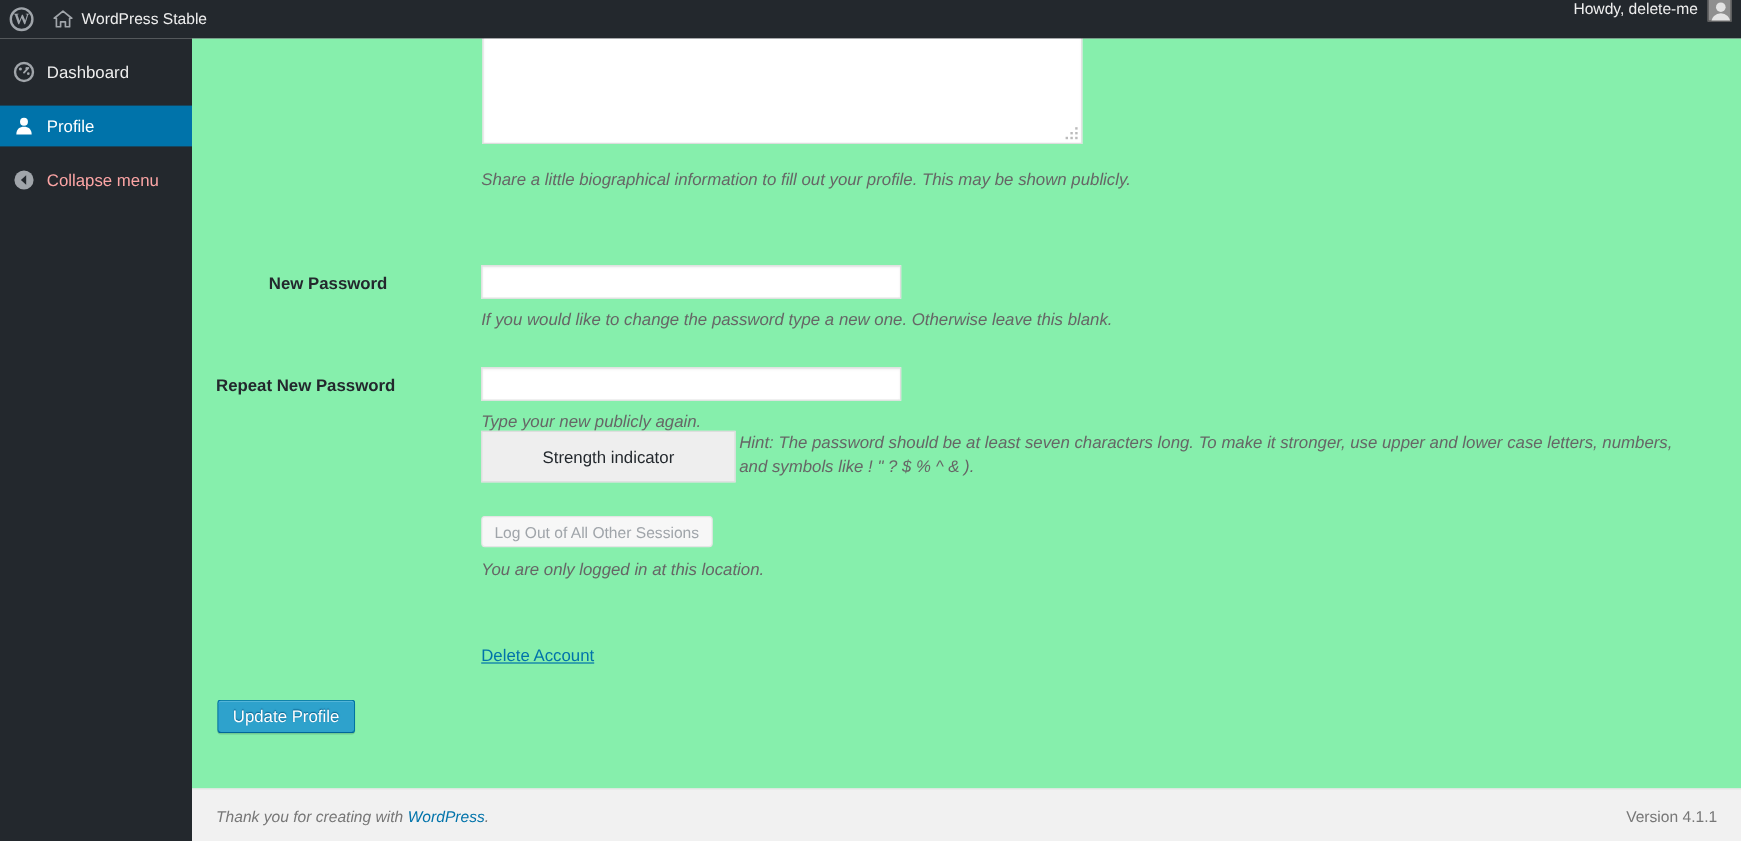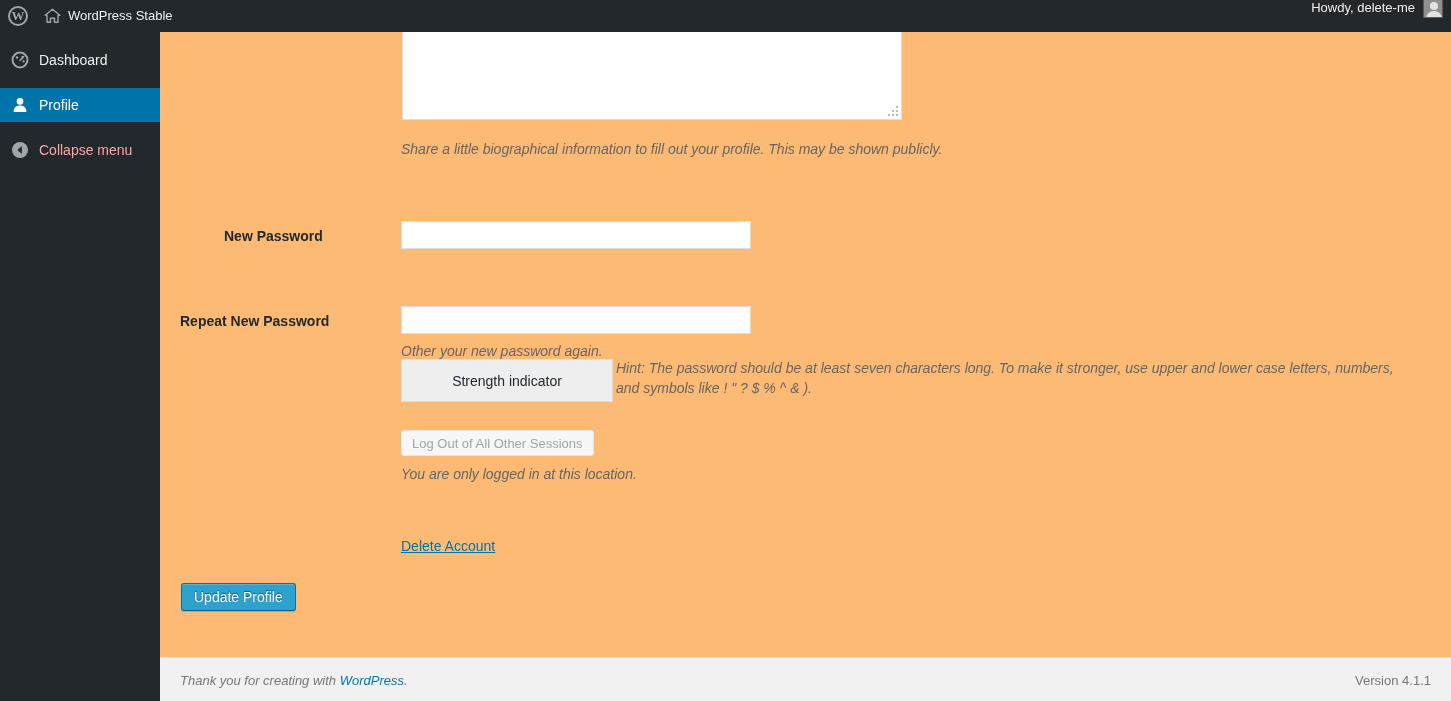--- a/index.html
+++ b/index.html
@@ -86,21 +86,21 @@
     border-bottom: 8px solid transparent;
     border-left: 8px solid #f1f1f1;
   }
   #menu-collapse { margin-top: 11px; color: #fca5a5; font-size: 14px; }
   #menu-collapse .mi-icon { color: #a0a5aa; }
 
   
   #wpcontent {
     position: absolute; left: 160px; top: 32px;
     width: 1291px; height: 669px;
-    background: #fdba74;
+    background: #86efac;
   }
   .flabel {
     position: absolute;
     font-size: 14px; font-weight: bold; color: #23282d;
     line-height: 1.3;
   }
   .finput {
     position: absolute;
     background: #fff; border: 1px solid #ddd;
     box-shadow: inset 0 1px 2px rgba(0,0,0,0.07);
@@ -262,24 +262,25 @@
     <i style="left:4px; top:4px;"></i>
       <i style="left:8px; top:4px;"></i>
     <i style="left:0;   top:8px;"></i>
       <i style="left:4px; top:8px;"></i>
       <i style="left:8px; top:8px;"></i>
   </div>
   <div class="desc" style="left:241px; top:107px; width:800px;">Share a little biographical information to fill out your profile. This may be shown publicly.</div>
 
   <div class="flabel" style="left:20px; top:195px;padding-left:44px;">New Password</div>
   <input type="password" class="finput" id="new-password-input" style="left: 241px; top: 189px; width: 350px; height: 28px;">
+  <div class="desc" style="left:241px; top:224px; width:800px;">If you would like to change the password type a new one. Otherwise leave this blank.</div>
 
   <div class="flabel" style="left:20px; top:280px;">Repeat New Password</div>
   <input type="password" class="finput" id="repeat-password-input" style="left: 241px; top: 274px; width: 350px; height: 28px;">
-  <div class="desc" style="left:241px; top:309px; width:800px;">Other your new password again.</div>
+  <div class="desc" style="left:241px; top:309px; width:800px;">Type your new publicly again.</div>
 
   <div class="strength-box" style="left:241px; top:327px;">Strength indicator</div>
   <div class="hint" style="left:456px; top:326px; width:800px;">Hint: The password should be at least seven characters long. To make it stronger, use upper and lower case letters, numbers, and symbols like ! " ? $ % ^ &amp; ).</div>
 
   <button class="btn-secondary-disabled" disabled="" style="left:241px; top:398px;">Log Out of All Other Sessions</button>
   <div class="desc" style="left:241px; top:432px; width:800px;">You are only logged in at this location.</div>
 
   <a class="link-blue" style="left:241px; top:494px;">Delete Account</a>
 
   <button class="btn-primary" style="left:21px; top:551px;">Update Profile</button>

